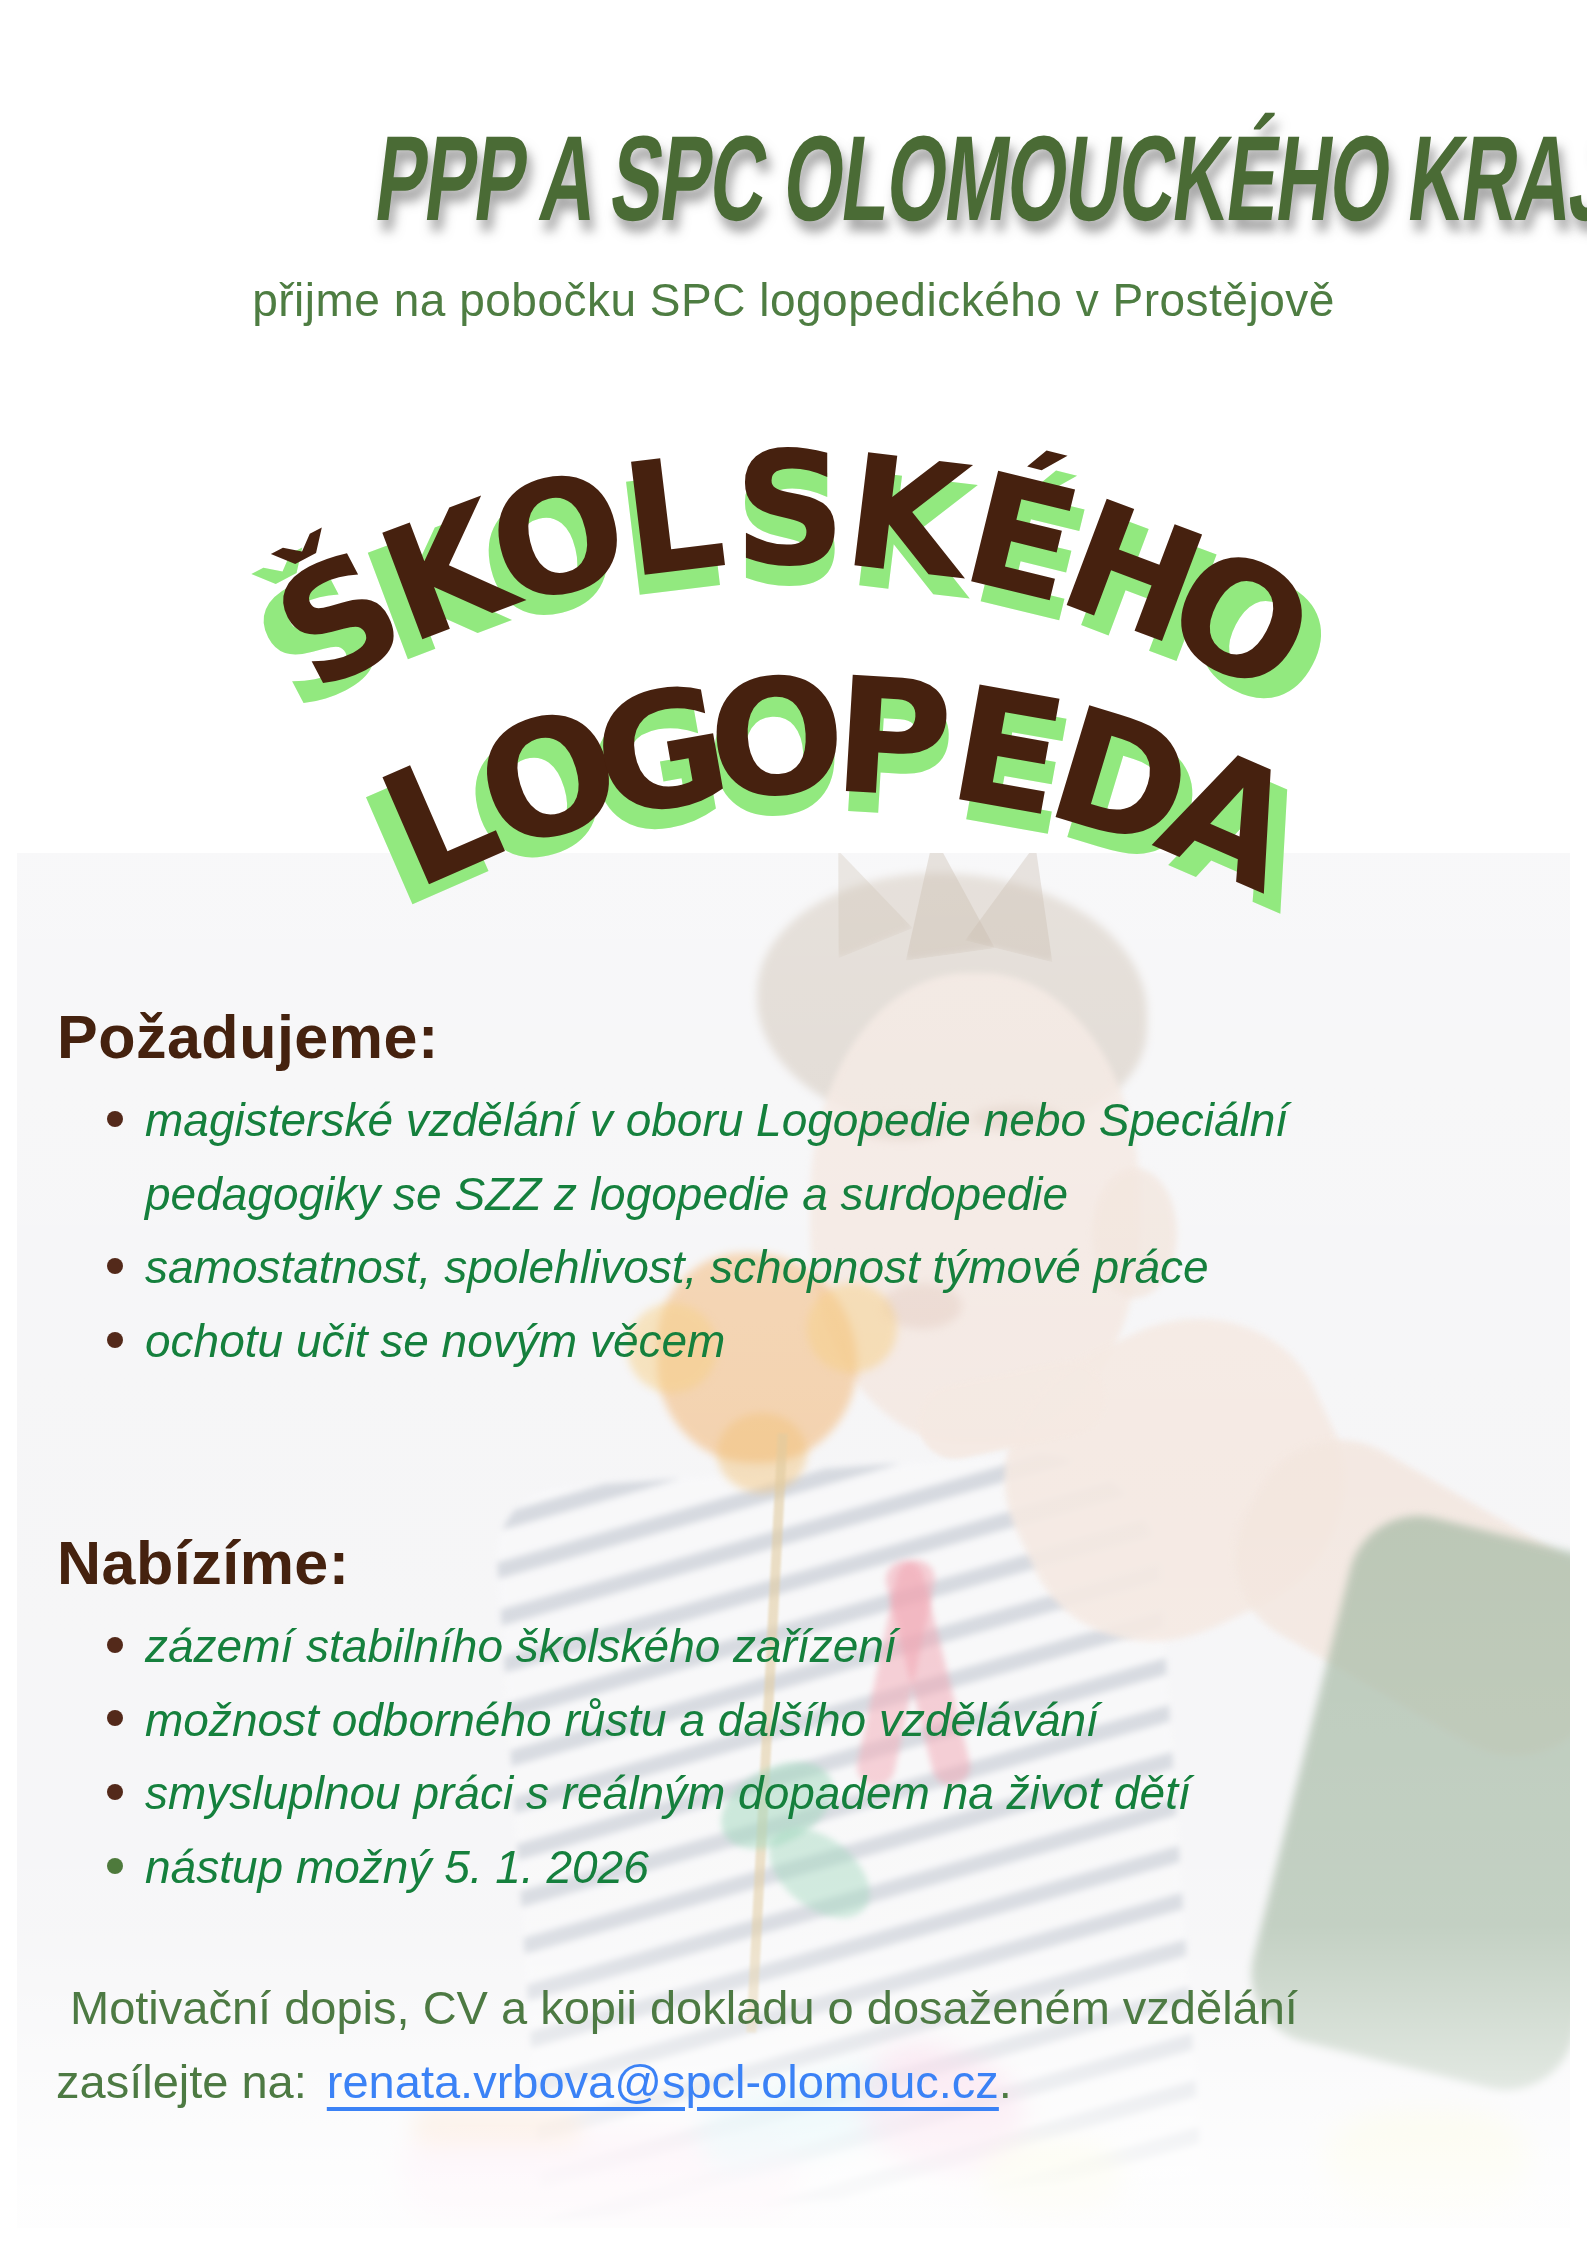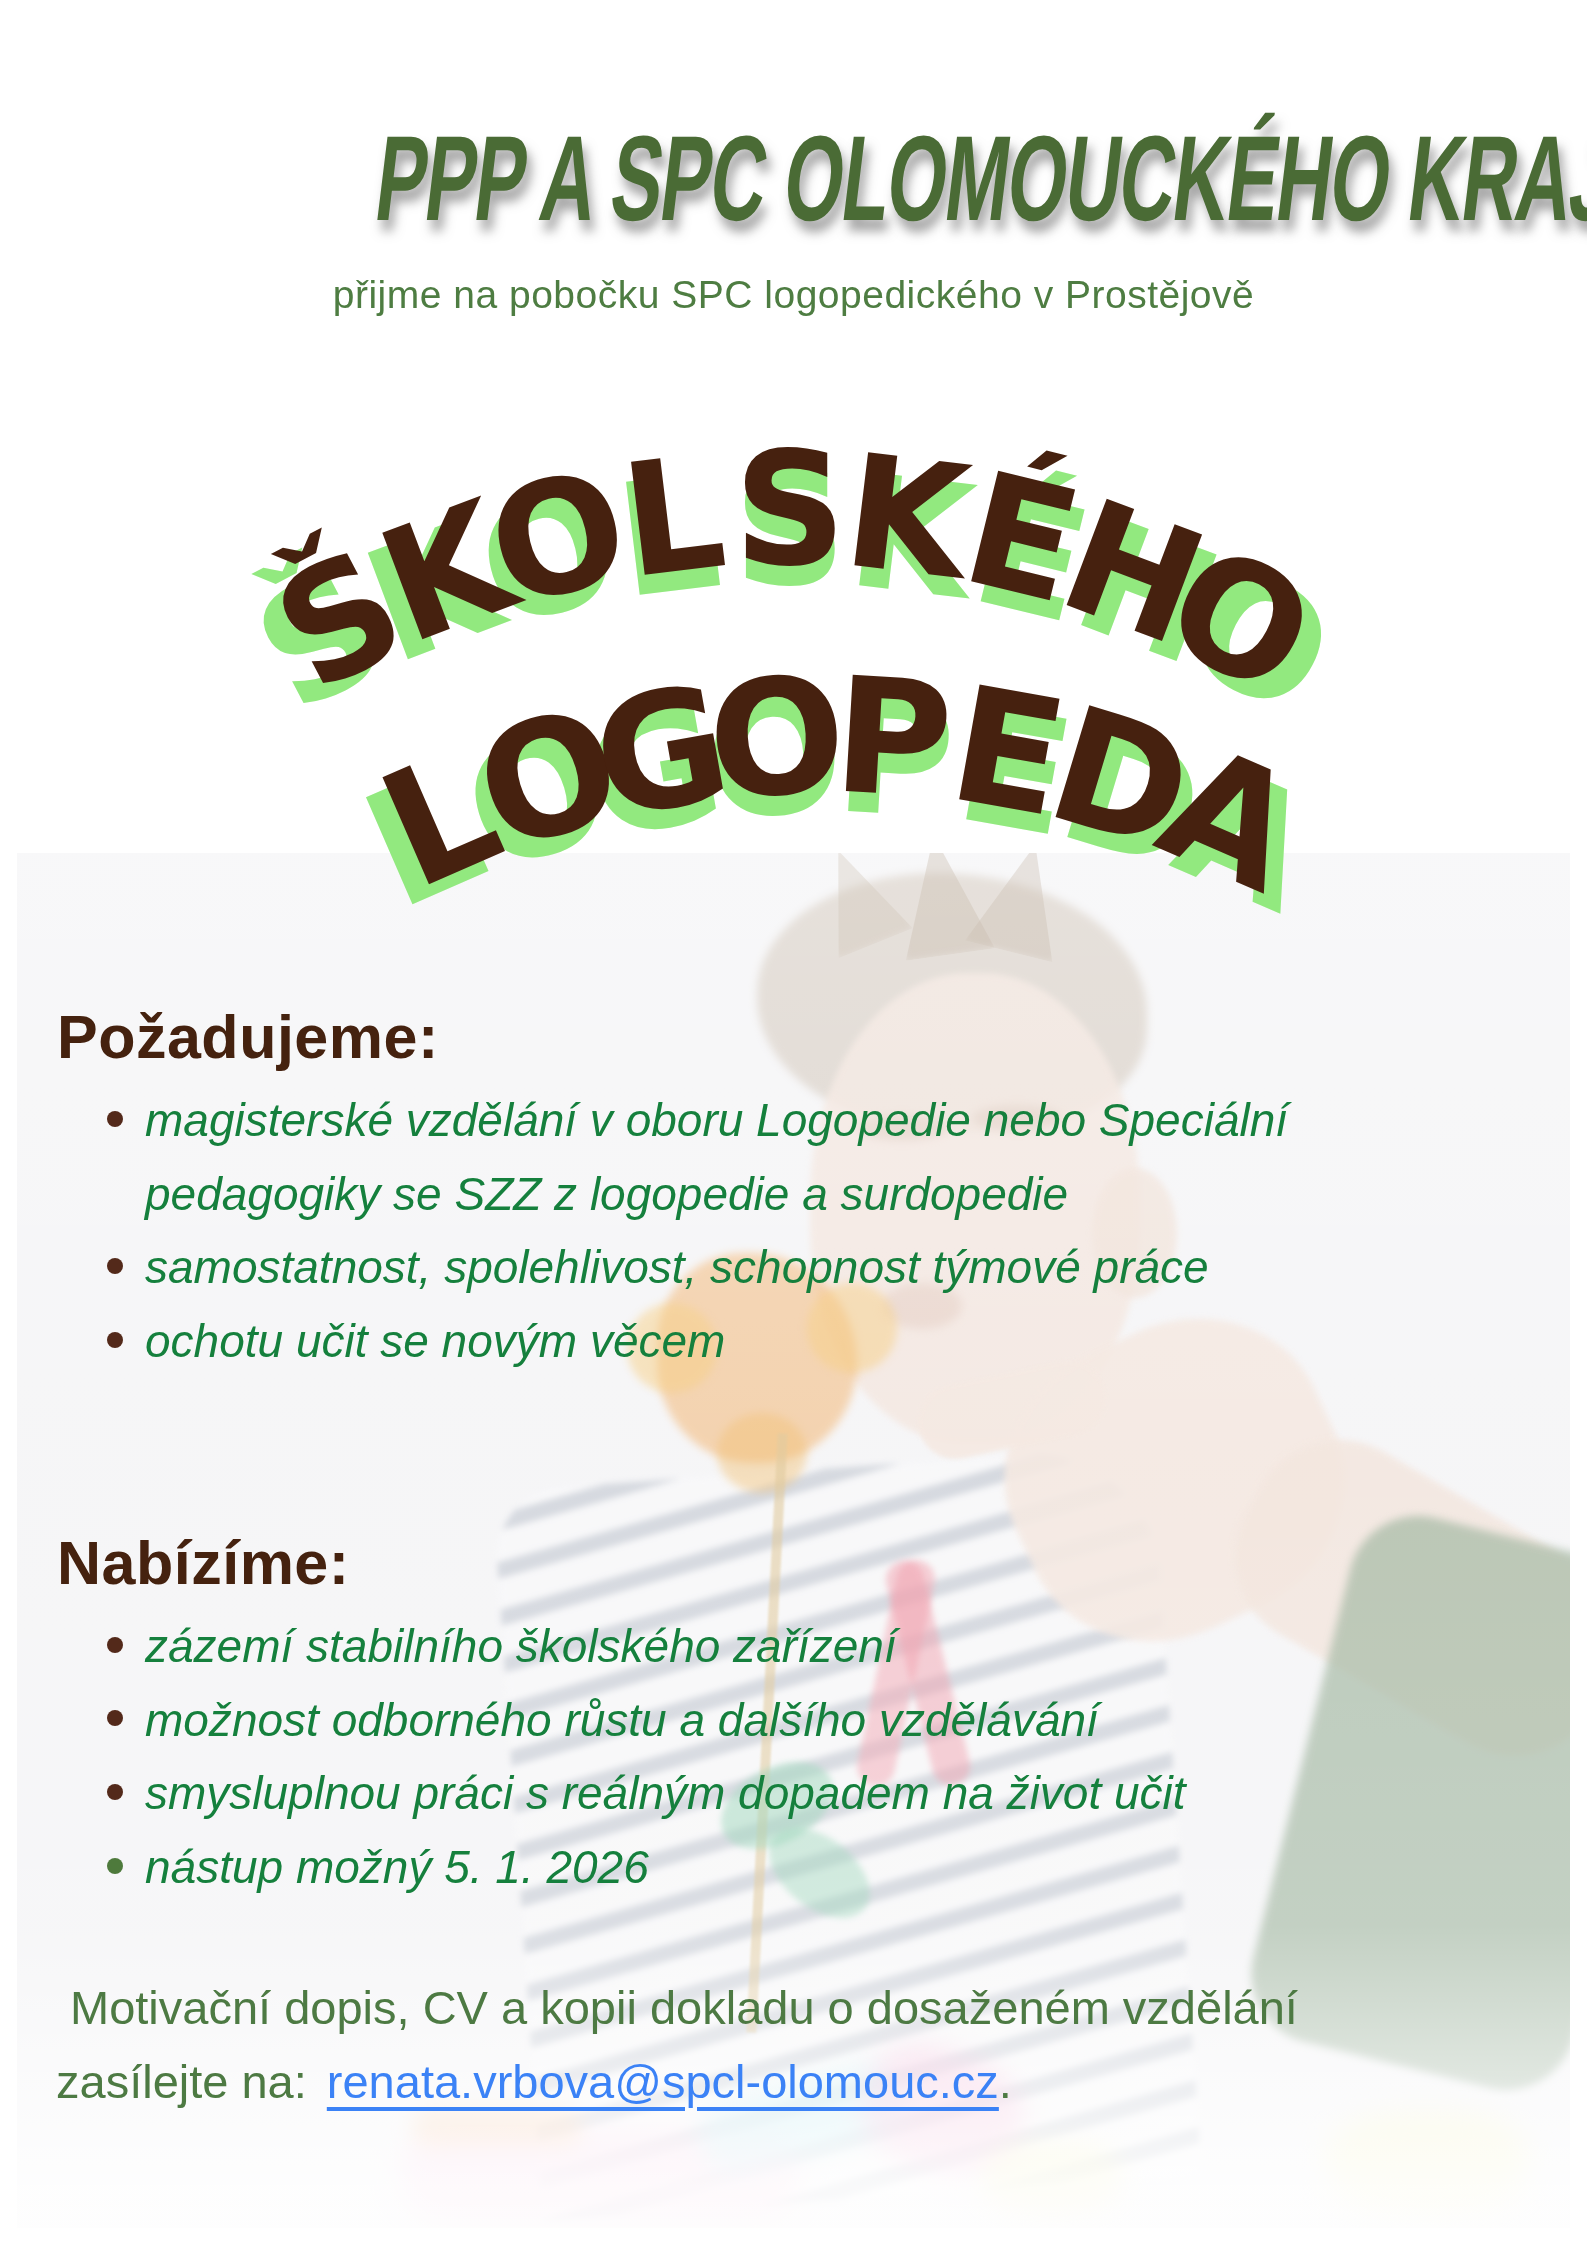--- a/index.html
+++ b/index.html
@@ -65,21 +65,21 @@
            background:linear-gradient(180deg,rgba(255,255,255,.40) 0%,rgba(255,255,255,.22) 45%,
                       rgba(255,255,255,.30) 78%,rgba(255,255,255,.88) 97%);}
 
   
   .header{position:absolute;top:118px;left:0;width:100%;text-align:center;z-index:4;}
   .org-title{margin:0;line-height:1;}
   .org-inner{display:inline-block;white-space:nowrap;font-weight:700;font-size:121px;
              letter-spacing:-2px;color:#4a6b35;
              transform:scaleX(.63) skewX(-11deg);
              text-shadow:9px 11px 13px rgba(90,90,90,.55);}
-  .subtitle{margin:34px 0 0 0;font-size:39px;color:#4e7d42;letter-spacing:.5px;}
+  .subtitle{margin:34px 0 0 0;font-size:46px;color:#4e7d42;letter-spacing:.5px;}
 
   
   .arch-layer{position:absolute;inset:0;z-index:3;pointer-events:none;}
   .arc{position:absolute;inset:0;font-family:"DejaVu Sans",sans-serif;}
 
   
   .section{position:absolute;left:57px;right:36px;z-index:4;}
   .sec-req{top:1002px;}
   .sec-offer{top:1528px;}
   .sec-h{margin:0 0 12px 0;font-size:61px;line-height:1.15;font-weight:700;color:#45220f;letter-spacing:.5px;}
@@ -189,21 +189,21 @@
       <li>samostatnost, spolehlivost, schopnost týmové práce</li>
       <li>ochotu učit se novým věcem</li>
     </ul>
   </div>
 
   <div class="section sec-offer">
     <h2 class="sec-h">Nabízíme:</h2>
     <ul class="blist">
       <li>zázemí stabilního školského zařízení</li>
       <li>možnost odborného růstu a dalšího vzdělávání</li>
-      <li>smysluplnou práci s reálným dopadem na život učit</li>
+      <li>smysluplnou práci s reálným dopadem na život dětí</li>
       <li class="green-bullet">nástup možný 5. 1. 2026</li>
     </ul>
   </div>
 
   <div class="footer">
     <p class="line1">Motivační dopis, CV a kopii dokladu o dosaženém vzdělání</p>
     <p class="line2"><span>zasílejte na:</span><a class="email-link" href="#">renata.vrbova@spcl-olomouc.cz</a><span>.</span></p>
   </div>
 
 </div>

